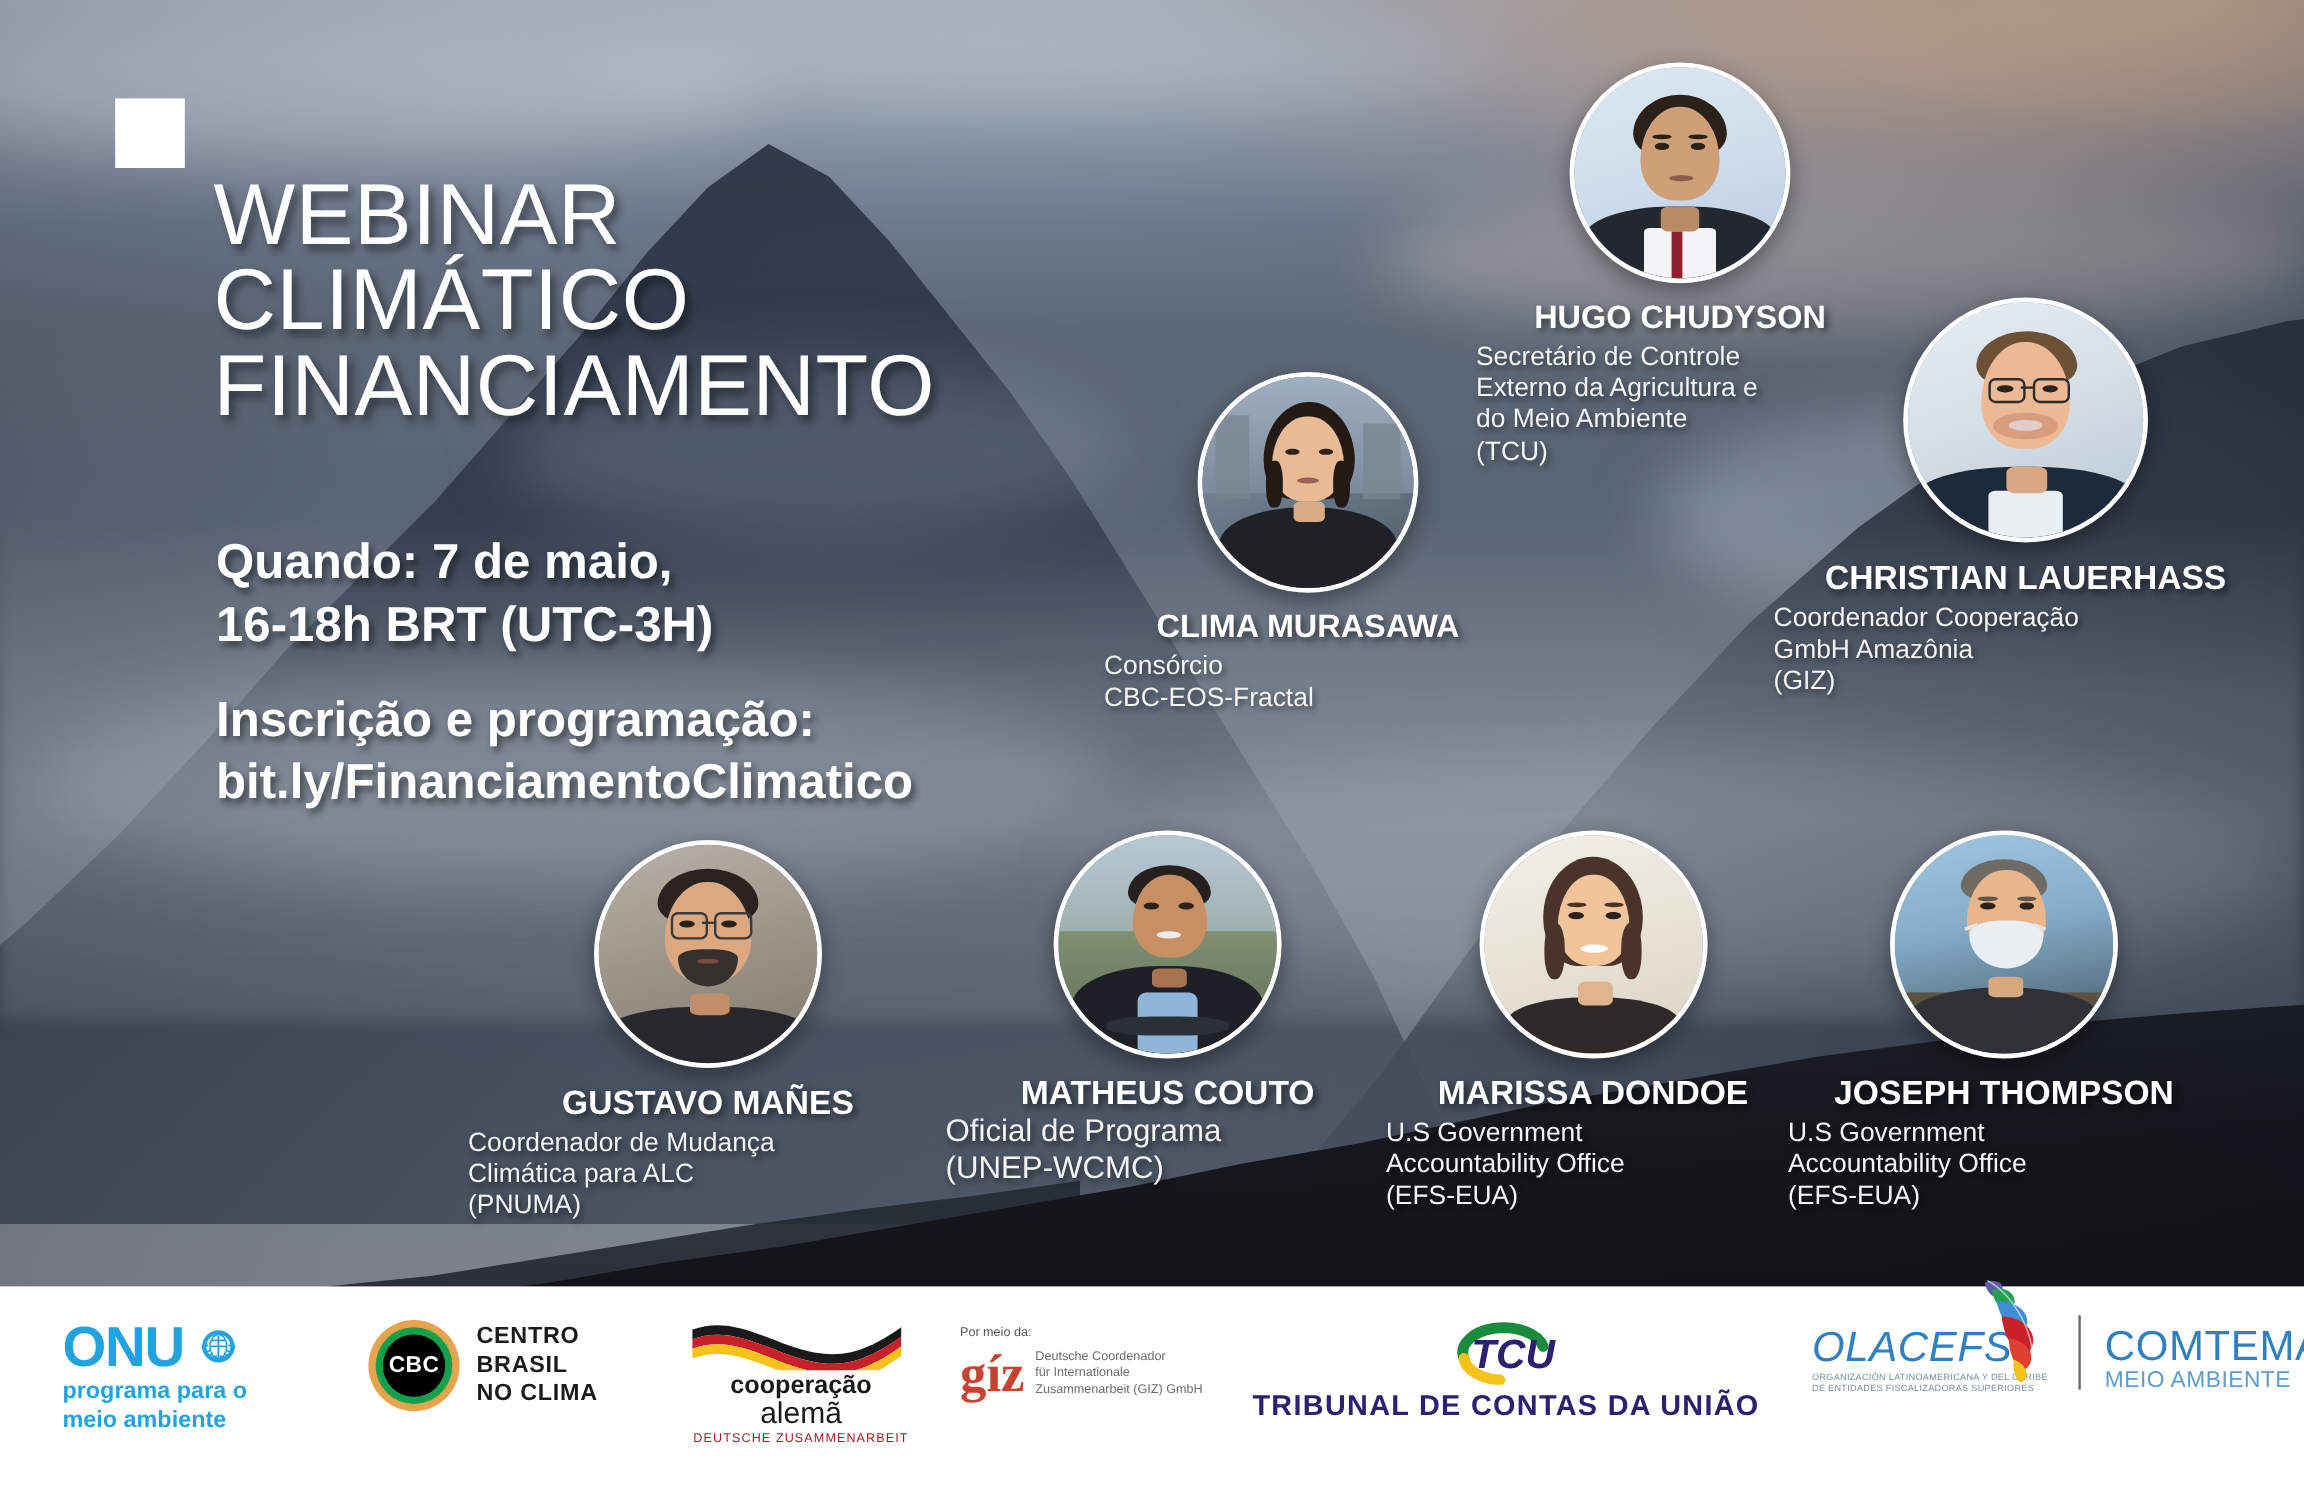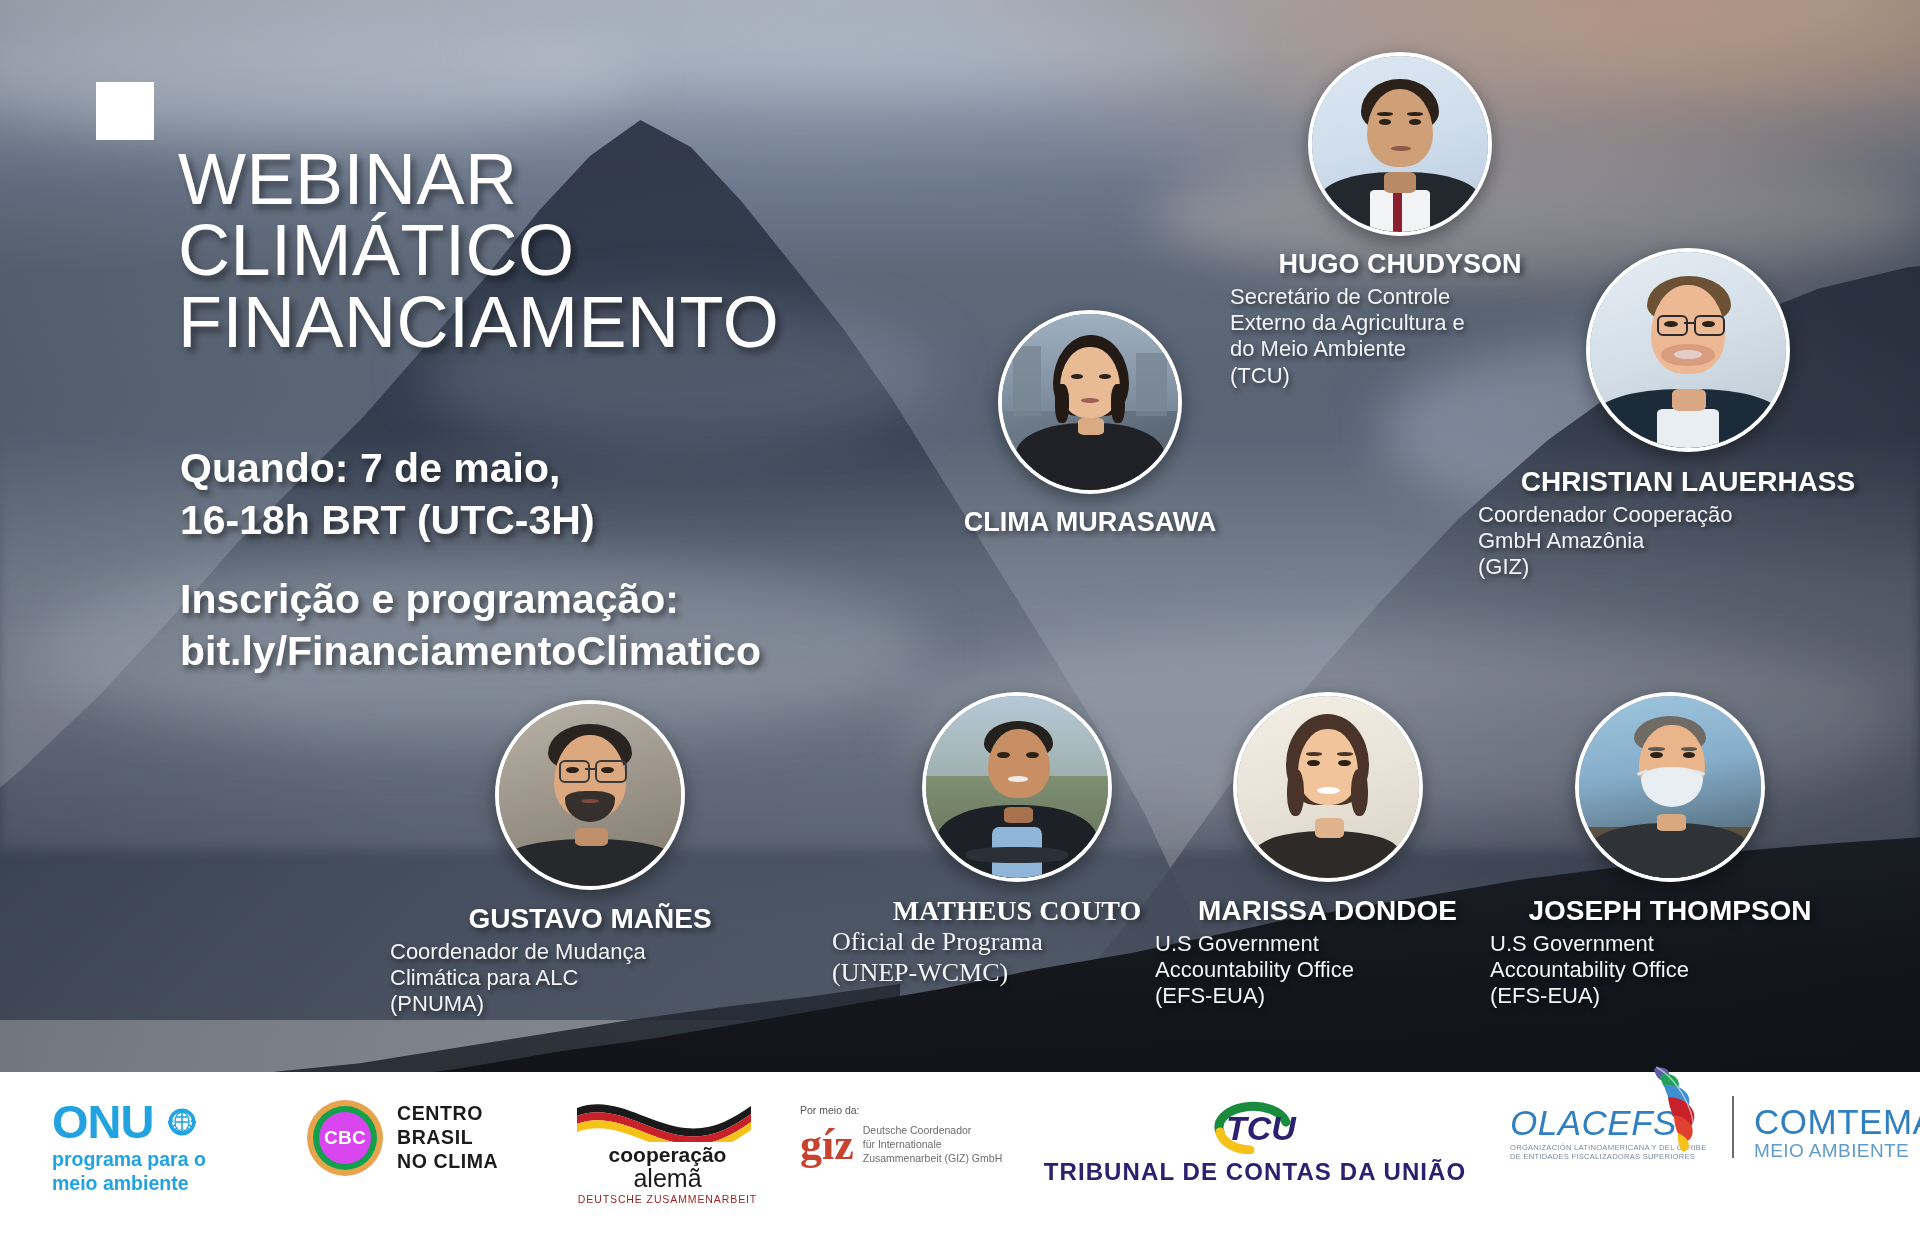--- a/index.html
+++ b/index.html
@@ -172,21 +172,21 @@
   .cbc{position:absolute;left:307px;top:1100px;display:flex;align-items:center;gap:14px;}
   .cbc-ring{
     width:76px;height:76px;border-radius:50%;
     background:#e8a44c;display:flex;align-items:center;justify-content:center;
   }
   .cbc-ring2{
     width:64px;height:64px;border-radius:50%;background:#12a04c;
     display:flex;align-items:center;justify-content:center;
   }
   .cbc-core{
-    width:52px;height:52px;border-radius:50%;background:#d946ef;
+    width:52px;height:52px;border-radius:50%;background:#000000;
     display:flex;align-items:center;justify-content:center;
     color:#fff;font-size:19px;font-weight:700;letter-spacing:.3px;
   }
   .cbc-txt{color:#1b1b1b;font-size:19.5px;font-weight:700;line-height:1.23;letter-spacing:.6px;}
 
   
   .coop{position:absolute;left:575px;top:1098px;width:185px;text-align:center;}
   .flag-wave{width:178px;height:44px;position:relative;overflow:hidden;}
   .coop-1{color:#1a1a1a;font-size:21px;font-weight:700;line-height:1;margin-top:2px;}
   .coop-2{color:#1a1a1a;font-size:25px;font-weight:400;line-height:1.05;}
@@ -312,20 +312,22 @@
         <div class="hair" style="left:29%;top:12%;width:43%;height:46%;background:#231a16;border-radius:50% 50% 30% 30%/60% 60% 40% 40%;"></div>
         <div class="head" style="left:33%;top:19%;width:34%;height:40%;background:#e9bb95;"></div>
         <div class="eye" style="left:39%;top:34%;"></div>
         <div class="eye" style="left:55%;top:34%;"></div>
         <div class="mouth" style="left:45%;top:48%;width:10%;height:2.6%;background:#9e5f55;"></div>
         <div style="position:absolute;left:30%;top:40%;width:8%;height:22%;background:#231a16;border-radius:40%;"></div>
         <div style="position:absolute;left:62%;top:40%;width:8%;height:22%;background:#231a16;border-radius:40%;"></div>
       </div>
     </div>
     <div class="sp-name" style="font-size:27px;margin-top:13px;">CLIMA MURASAWA</div>
+    <div class="sp-role" style="font-size:22px;margin-top:4px;white-space:pre-line;">Consórcio
+CBC-EOS-Fractal</div>
   </div>
 
   <div class="speaker" style="left:390px;top:700px;width:400px;">
     <div class="avatar" style="width:190px;height:190px;margin:0 auto;">
       <div class="ph" style="background:linear-gradient(165deg,#b9b2a8 0%,#9c9488 50%,#7e786d 100%);">
         <div class="torso" style="left:2%;bottom:0;width:96%;height:26%;background:#26282c;"></div>
         <div class="neck" style="left:42%;bottom:22%;width:18%;height:10%;background:#c08f6a;"></div>
         <div class="hair" style="left:27%;top:11%;width:46%;height:26%;background:#2a2320;"></div>
         <div class="head" style="left:30%;top:17%;width:40%;height:46%;background:#dba87f;"></div>
         <div class="glasses" style="left:33%;top:31%;width:15%;height:10%;border-color:#3a3a3a;"></div>
@@ -336,21 +338,21 @@
         <div style="position:absolute;left:36%;top:48%;width:28%;height:17%;background:#35302c;border-radius:40% 40% 50% 50%/25% 25% 75% 75%;"></div>
         <div class="mouth" style="left:45%;top:52%;width:10%;height:2.4%;background:#7d4a42;"></div>
       </div>
     </div>
     <div class="sp-name" style="font-size:28px;margin-top:13px;">GUSTAVO MAÑES</div>
     <div class="sp-role" style="font-size:22px;margin-top:4px;white-space:pre-line;">Coordenador de Mudança
 Climática para ALC
 (PNUMA)</div>
   </div>
 
-  <div class="speaker" style="left:832px;top:692px;width:370px;font-family:Liberation Serif, serif;">
+  <div class="speaker" style="left:788px;top:692px;width:370px;">
     <div class="avatar" style="width:190px;height:190px;margin:0 auto;">
       <div class="ph" style="background:linear-gradient(170deg,#a9bcc9 0%,#8aa096 40%,#6e7f6a 100%);">
         <div style="position:absolute;left:0;top:0;width:100%;height:46%;background:linear-gradient(180deg,#b6c8d6,#9fb0ae);"></div>
         <div style="position:absolute;left:0;bottom:0;width:100%;height:56%;background:linear-gradient(180deg,#7f8f72,#5f6d55);"></div>
         <div class="torso" style="left:6%;bottom:0;width:88%;height:40%;background:#1d2127;"></div>
         <div class="torso" style="left:36%;bottom:0;width:28%;height:28%;background:#8fb6d8;border-radius:14% 14% 0 0;"></div>
         <div class="neck" style="left:43%;bottom:30%;width:16%;height:9%;background:#a9724e;"></div>
         <div class="hair" style="left:32%;top:14%;width:38%;height:20%;background:#24201e;"></div>
         <div class="head" style="left:34%;top:18%;width:34%;height:38%;background:#c98f64;"></div>
         <div class="eye" style="left:39%;top:31%;"></div>

